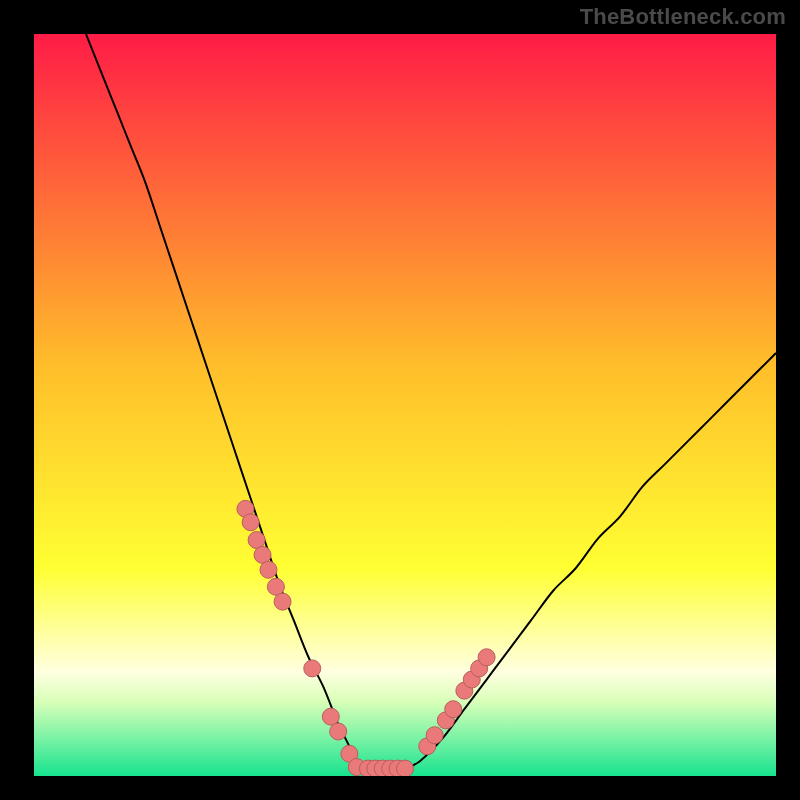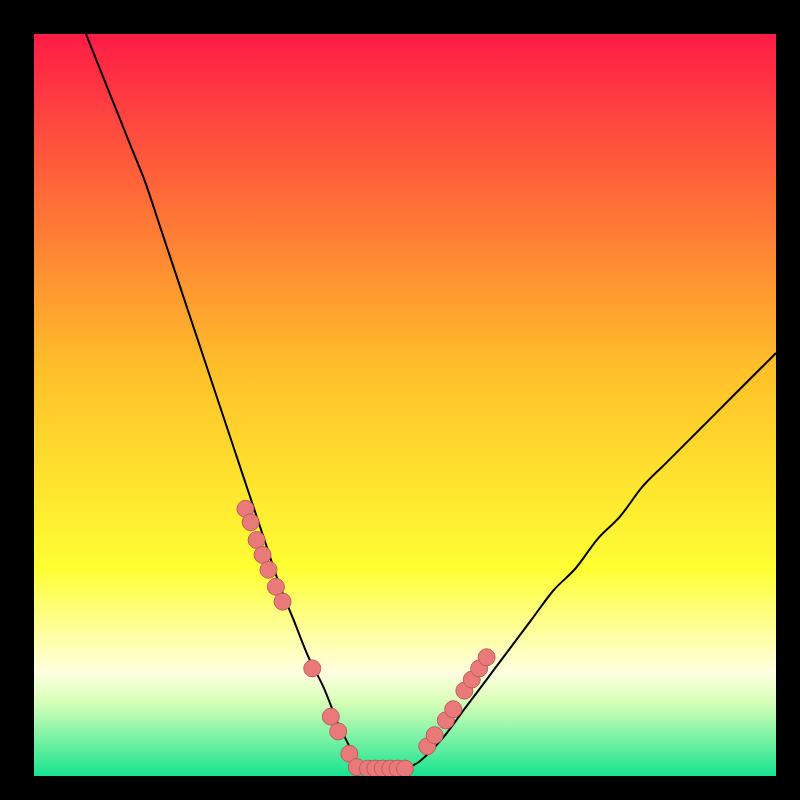--- a/index.html
+++ b/index.html
@@ -29,20 +29,21 @@
   .plot {
     position: absolute;
     box-sizing: border-box;
   }
   svg { display: block; }
 </style>
 </head>
 <body>
 
 <div class="frame">
+  <div class="watermark">TheBottleneck.com</div>
 
   <div class="plot" id="plot" style="left: 34px; top: 34px; width: 742px; height: 742px;">
       <svg width="742" height="742" viewBox="0 0 742 742">
         <defs>
           <linearGradient id="bg-grad" x1="0" y1="0" x2="0" y2="1">
             <stop offset="0%" stop-color="#ff1c46"></stop>
             <stop offset="45%" stop-color="#ffbf2a"></stop>
             <stop offset="72%" stop-color="#ffff33"></stop>
             <stop offset="82%" stop-color="#ffffb0"></stop>
             <stop offset="86%" stop-color="#ffffe0"></stop>

